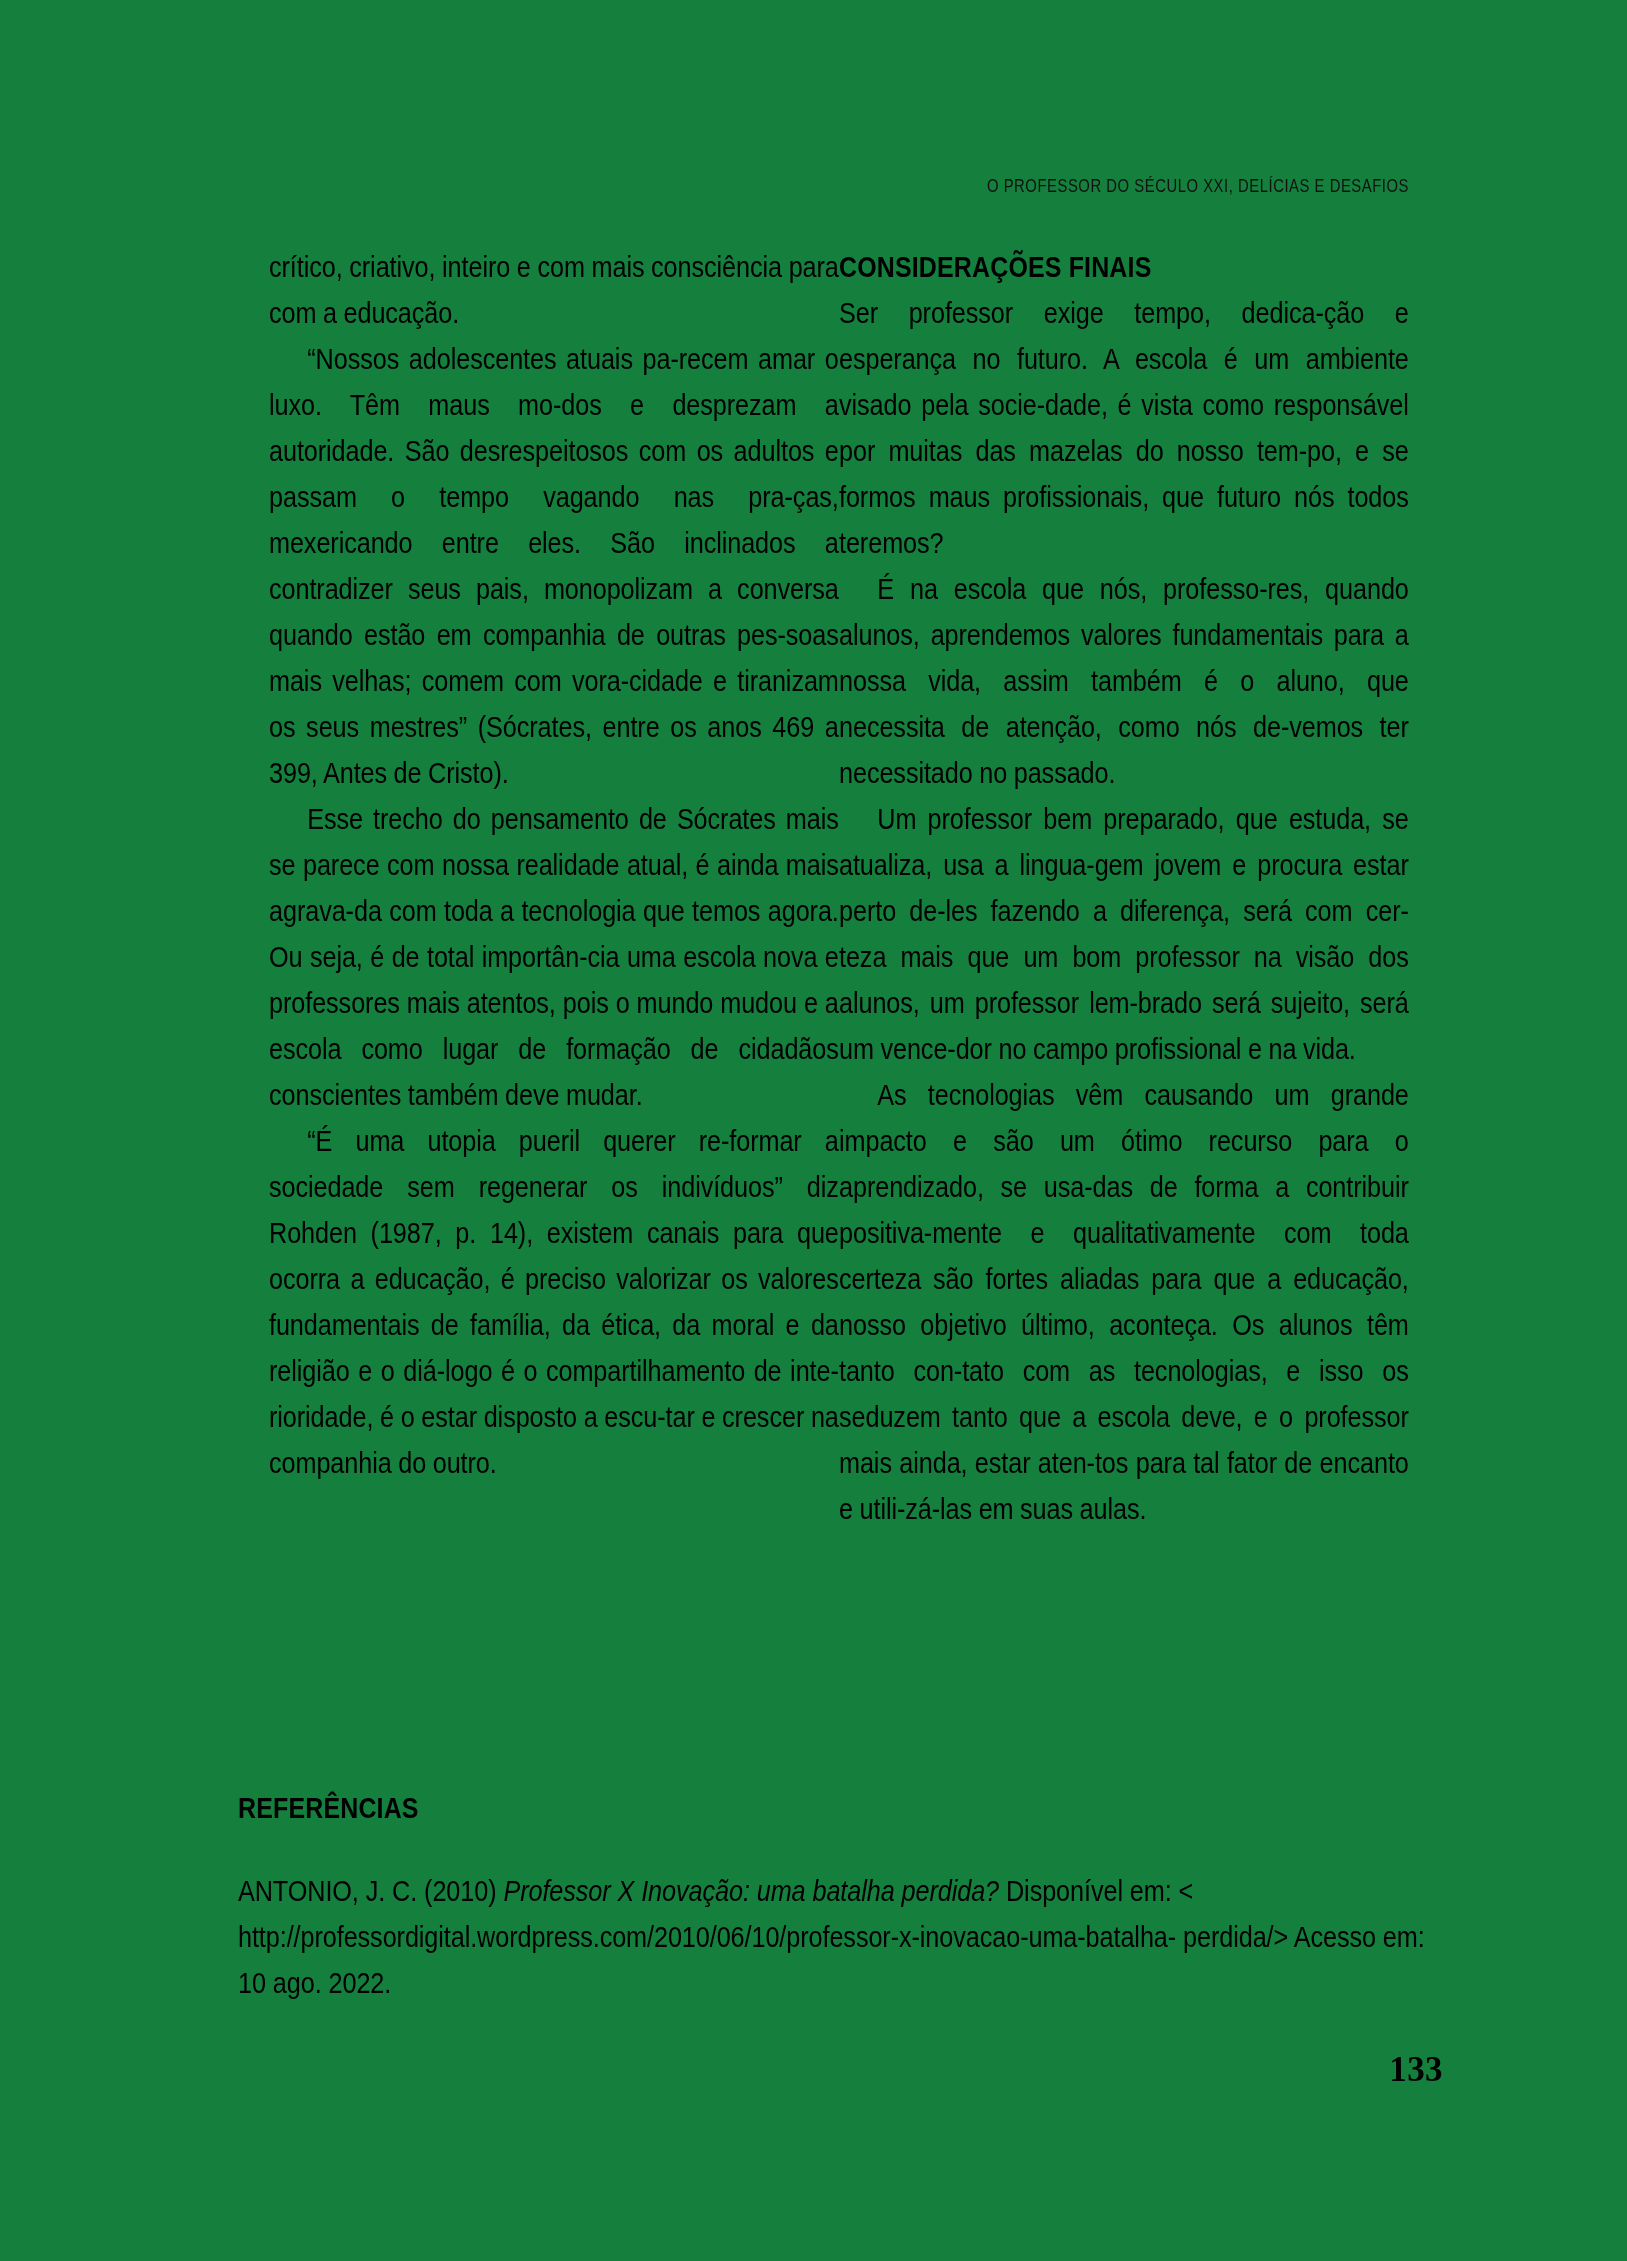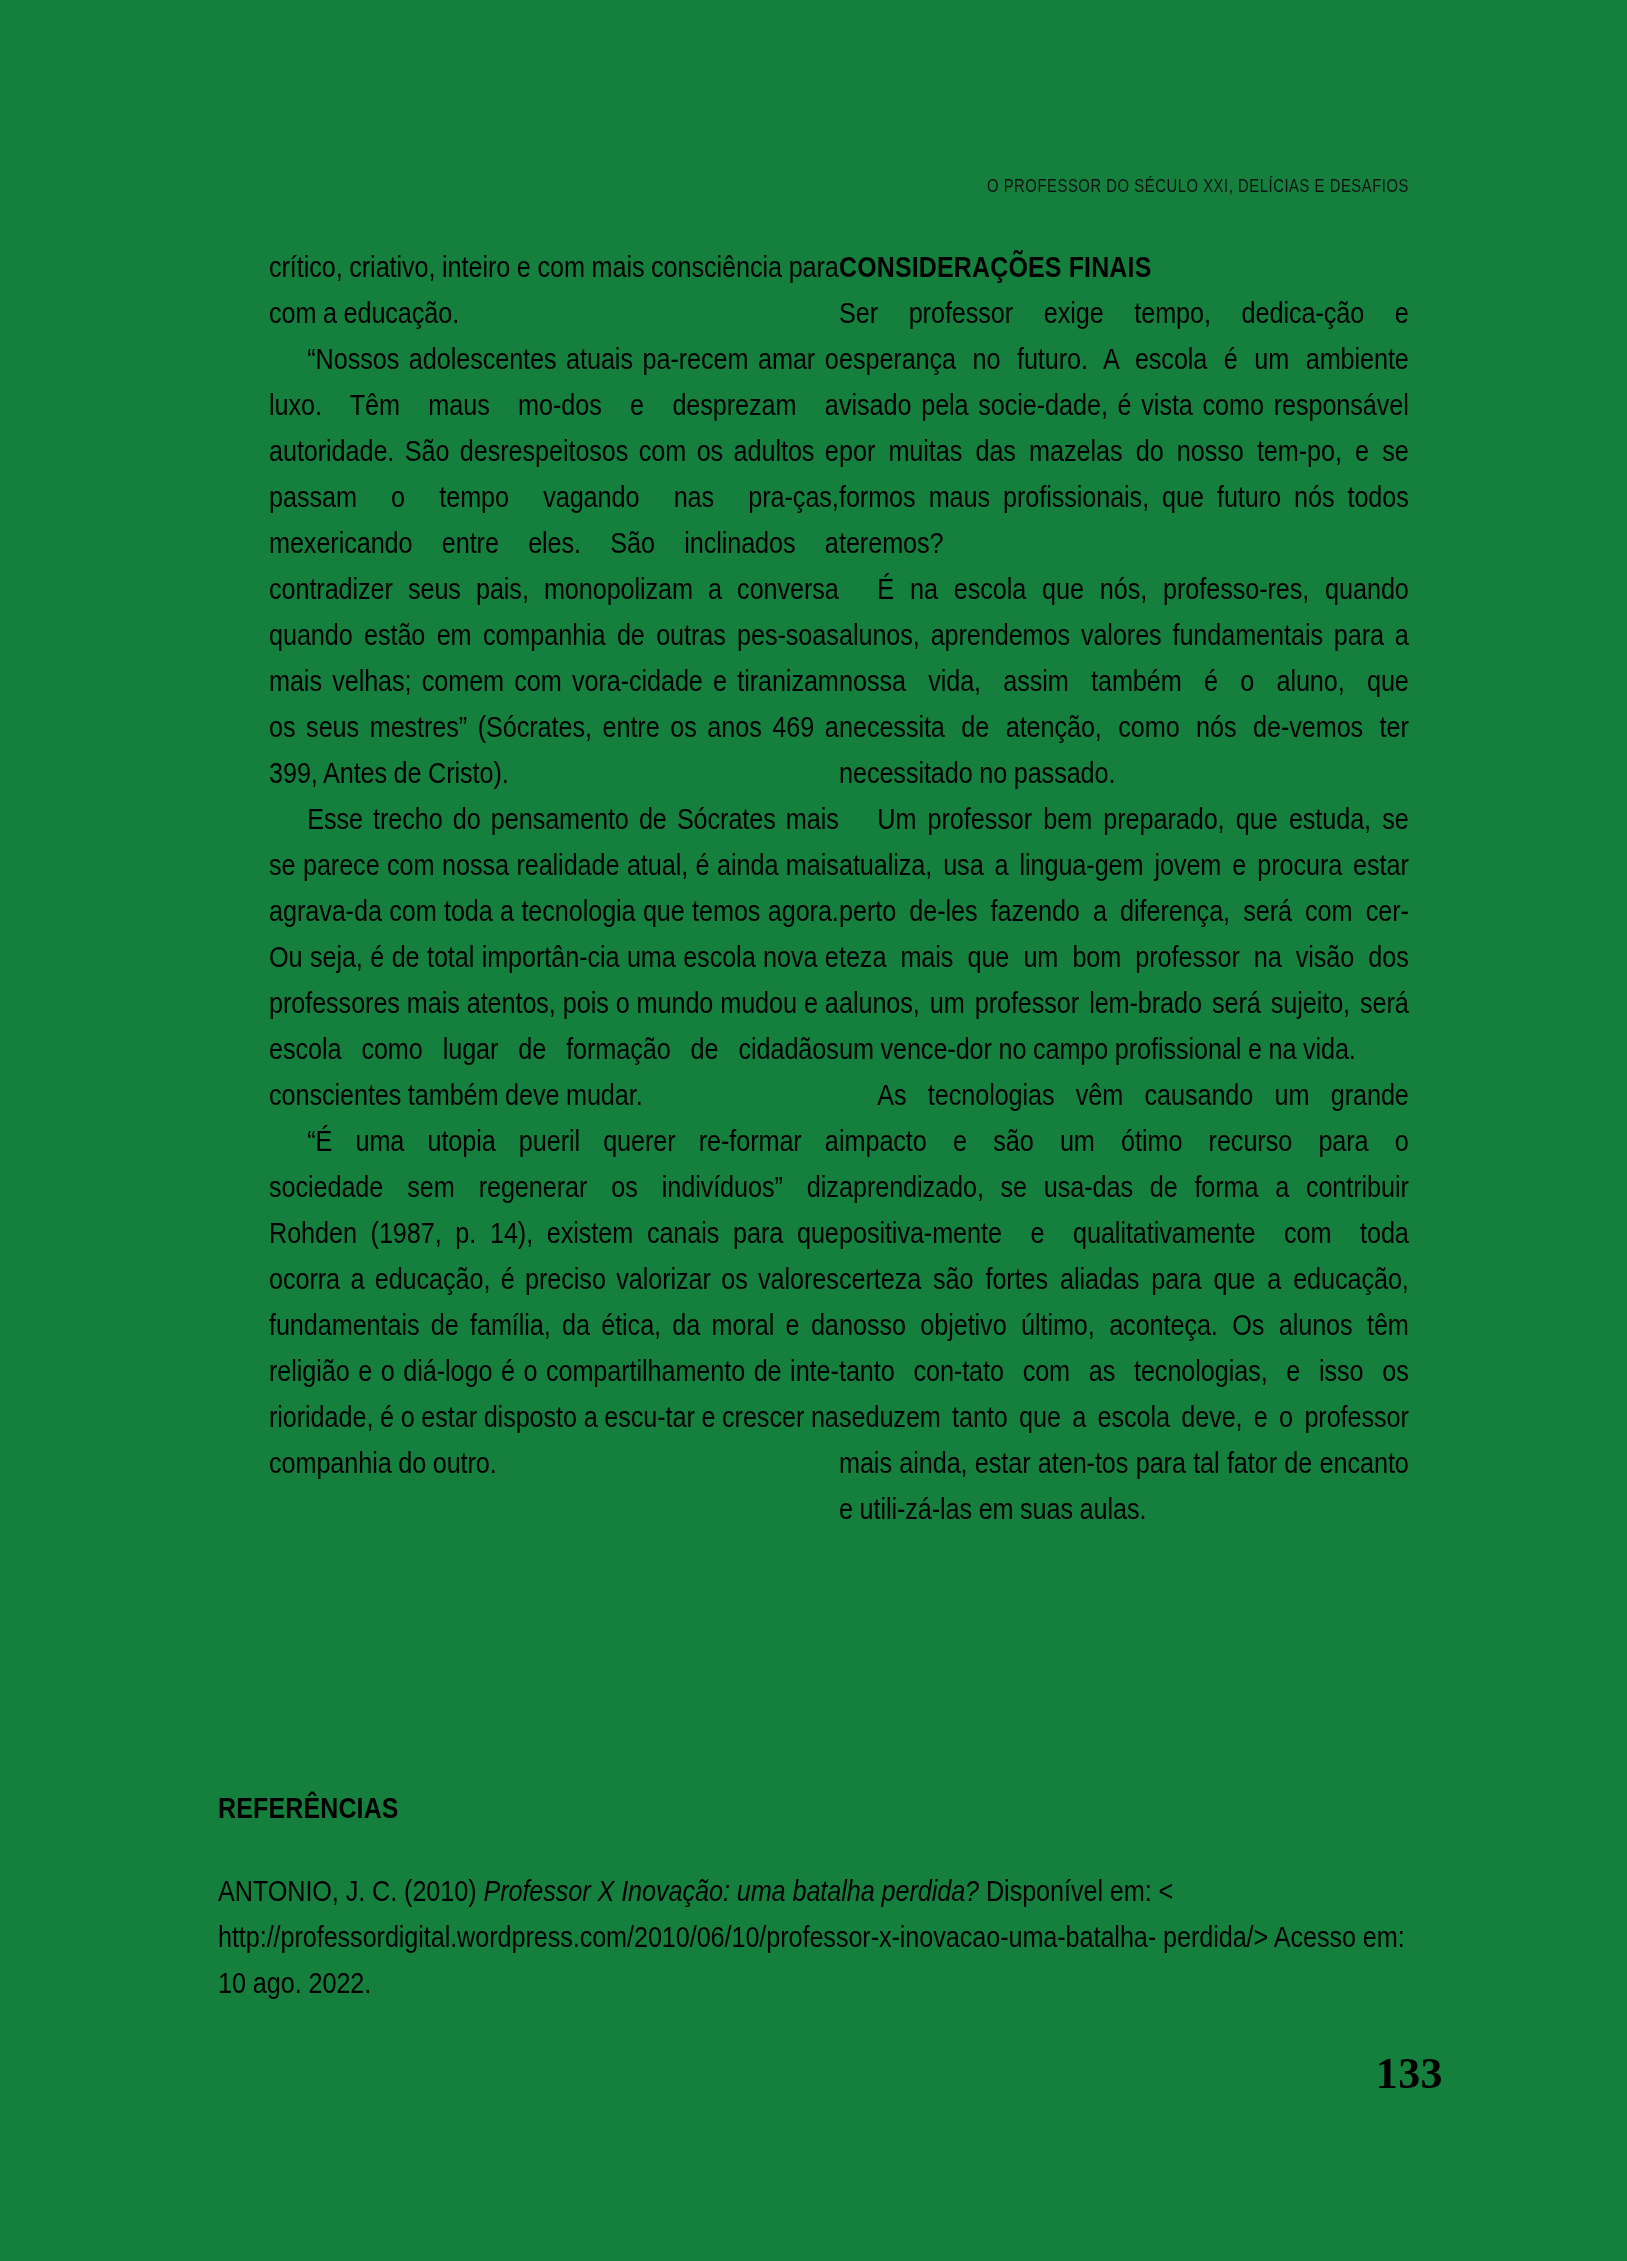--- a/index.html
+++ b/index.html
@@ -86,21 +86,21 @@
     text-indent: 44px;
   }
 
   p.para.last-line-left {
     text-align-last: left;
   }
 
   
   .references {
     position: absolute;
-    left: 218px;
+    left: 238px;
     top: 1788px;
     width: 1195px;
   }
 
   .ref-head {
     font-size: 29px;
     font-weight: 700;
     line-height: 40px;
     margin: 0 0 40px 0;
     letter-spacing: 0.2px;
@@ -123,21 +123,21 @@
   .ref-entry .it {
     font-style: italic;
   }
 
   
   .folio {
     position: absolute;
     right: 219px;
     top: 2052px;
     font-family: "Liberation Serif", "DejaVu Serif", serif;
-    font-size: 44px;
+    font-size: 35px;
     font-weight: 700;
     line-height: 1;
     letter-spacing: 0.4px;
     text-align: right;
   }
 </style>
 </head>
 <body>
 
 <div class="page">

